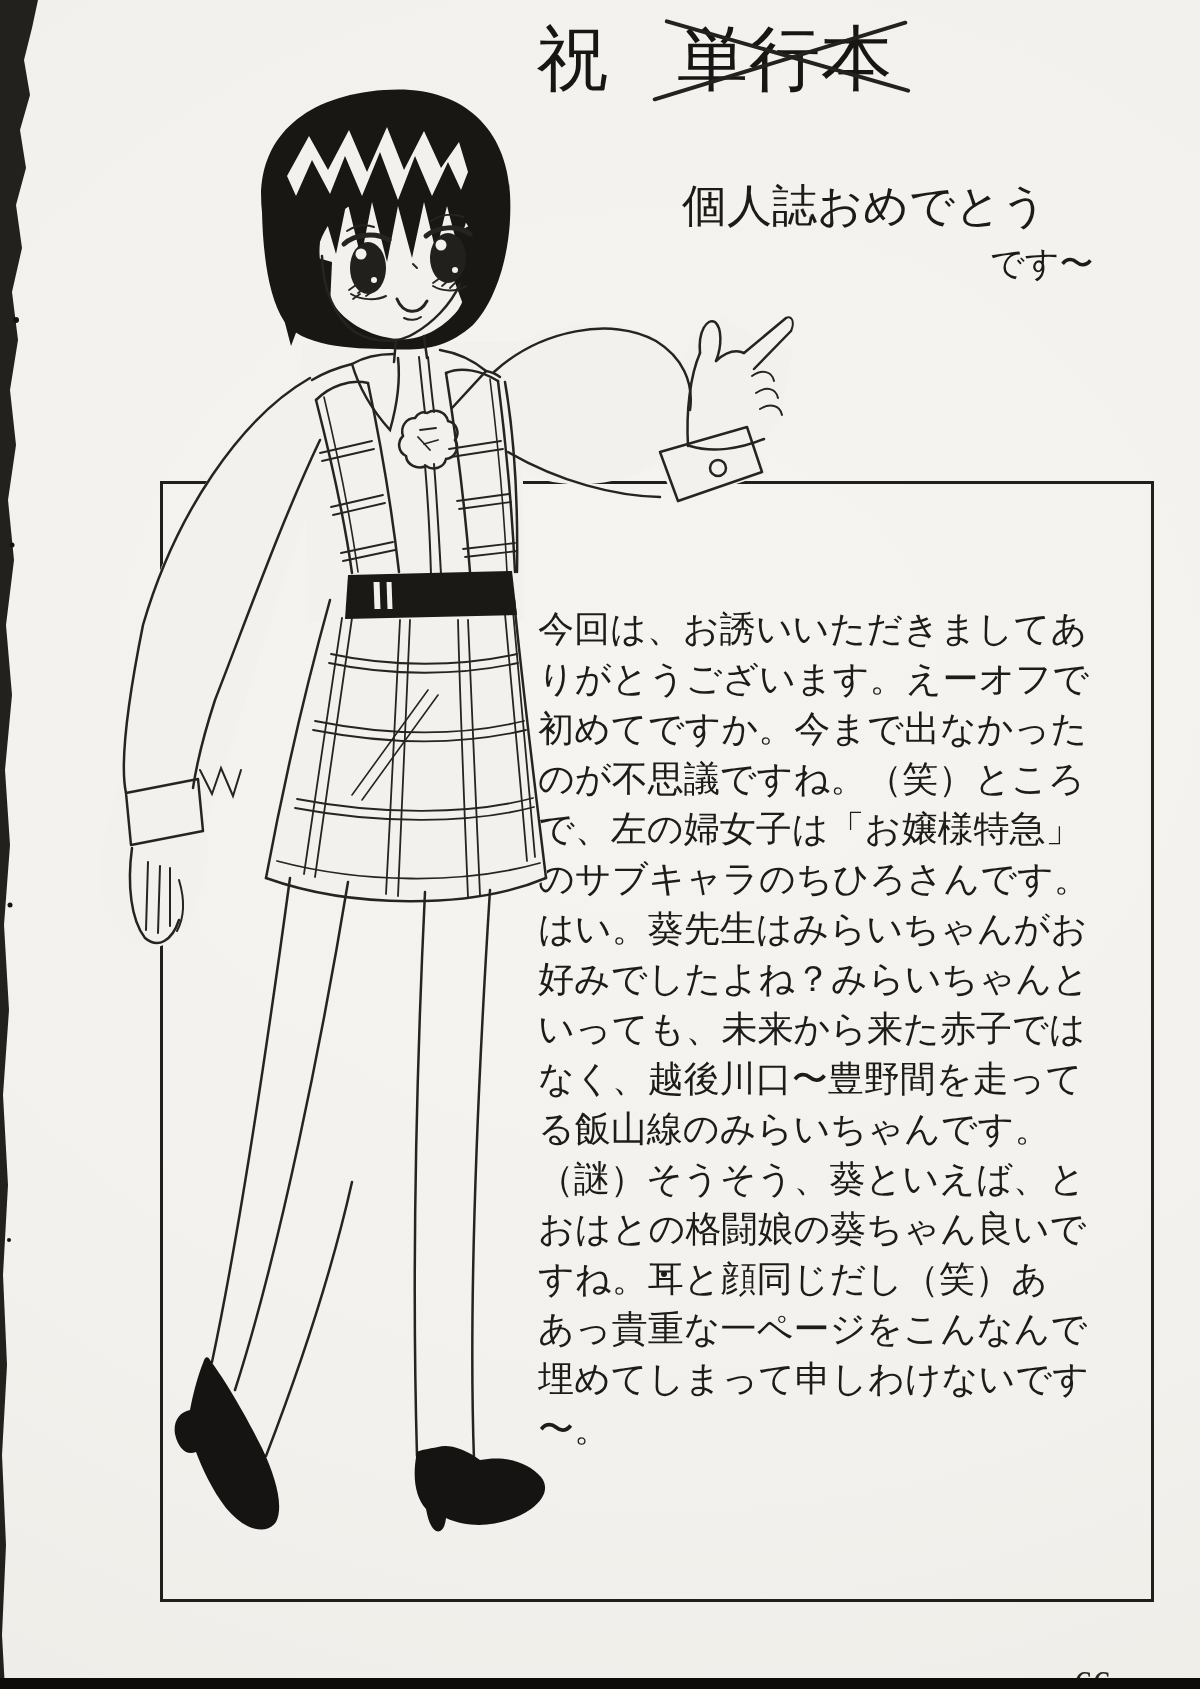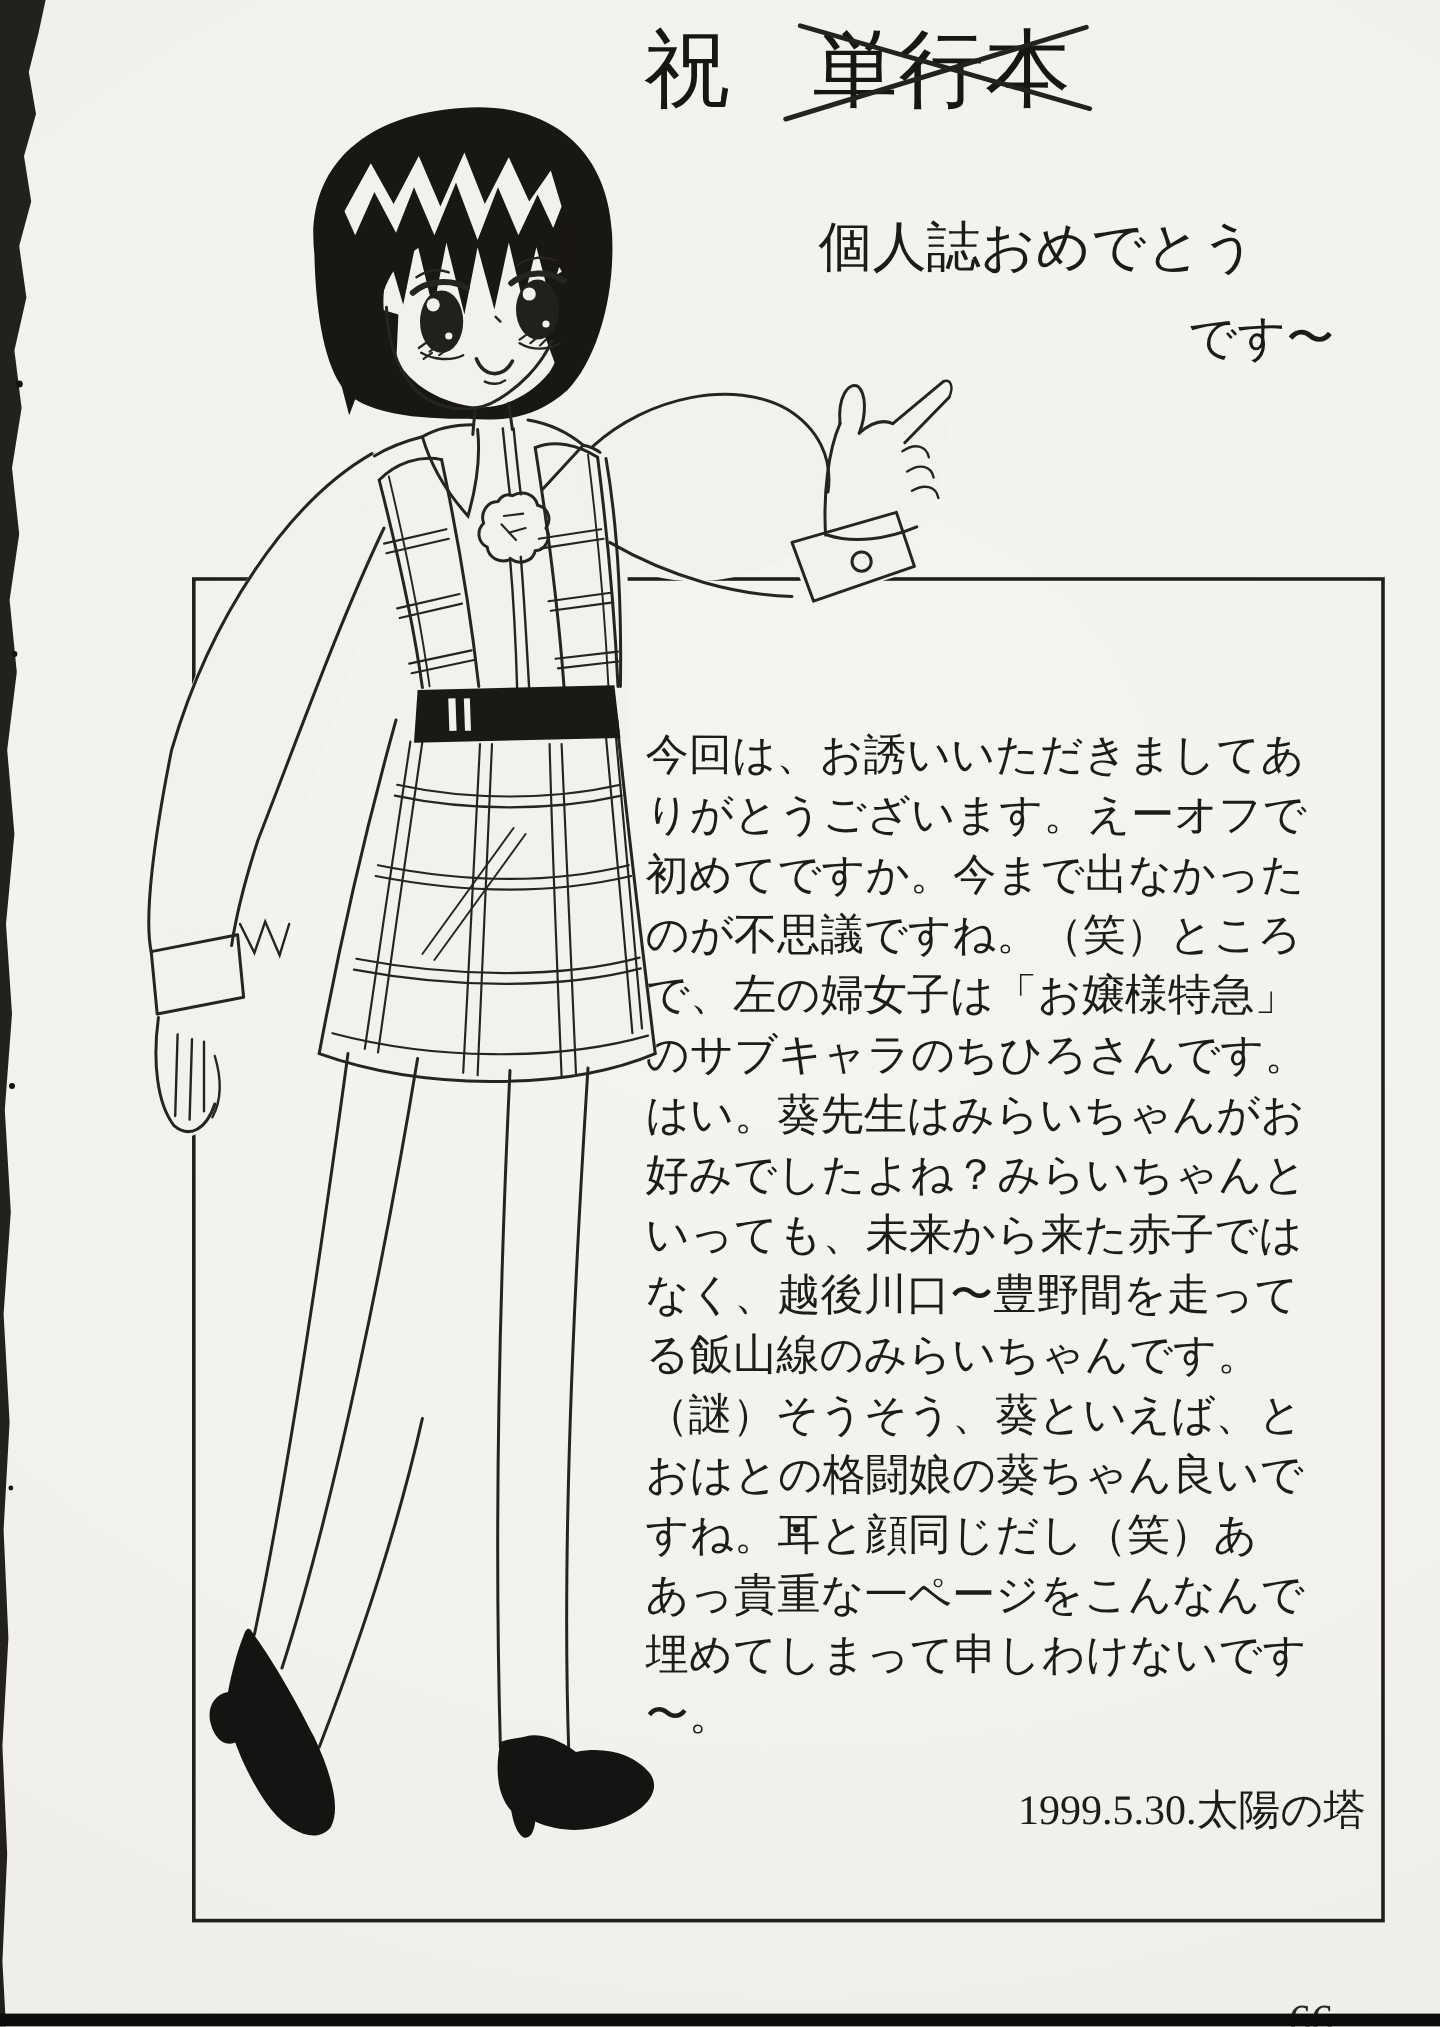--- a/index.html
+++ b/index.html
@@ -23,21 +23,21 @@
   .strike-line{
     position:absolute;height:4px;background:#24221f;border-radius:2px;
   }
   .strike-1{width:266px;left:-30px;top:41px;transform:rotate(-17deg);}
   .strike-2{width:255px;left:-17px;top:36px;transform:rotate(16deg);}
   .subtitle{
     left:682px;top:182px;font-size:45px;line-height:48px;
     letter-spacing:0px;color:#1c1b19;white-space:nowrap;font-family:Liberation Serif, serif;
   }
   .subtitle2{
-    left:990px;top:262px;font-size:40px;line-height:40px;color:#1c1b19;white-space:nowrap;
+    left:990px;top:244px;font-size:34px;line-height:40px;color:#1c1b19;white-space:nowrap;
   }
   .frame-box{
     left:160px;top:481px;width:994px;height:1121px;
     border:3px solid #211f1c;box-sizing:border-box;
   }
   .body-text{
     left:538px;top:604px;width:580px;
     font-size:36px;line-height:50px;
     white-space:pre-line;color:#1d1c1a;
   }
@@ -86,21 +86,20 @@
 なく、越後川口〜豊野間を走って
 る飯山線のみらいちゃんです。
 （謎）そうそう、葵といえば、と
 おはとの格闘娘の葵ちゃん良いで
 すね。耳と顔同じだし（笑）あ
 あっ貴重な一ページをこんなんで
 埋めてしまって申しわけないです
 〜。</div>
   <div class="abs emphasis-dot"></div>
 
-  <div class="abs signature">1999.5.30.太陽の塔</div>
 
   <div class="abs page-number">66</div>
 
   <svg class="abs art" viewBox="0 0 1200 1689" xmlns="http://www.w3.org/2000/svg">
     <g fill="#f2f1ed" stroke="none">
 
       <path d="M312,376 C240,416 172,516 140,628 C124,704 118,768 126,800 L198,842 C232,756 262,636 306,518 C316,480 318,430 312,376 Z"></path>
 
       <path d="M118,780 L202,772 L208,850 C204,902 182,946 152,948 C120,946 94,904 100,856 Z"></path>
 

